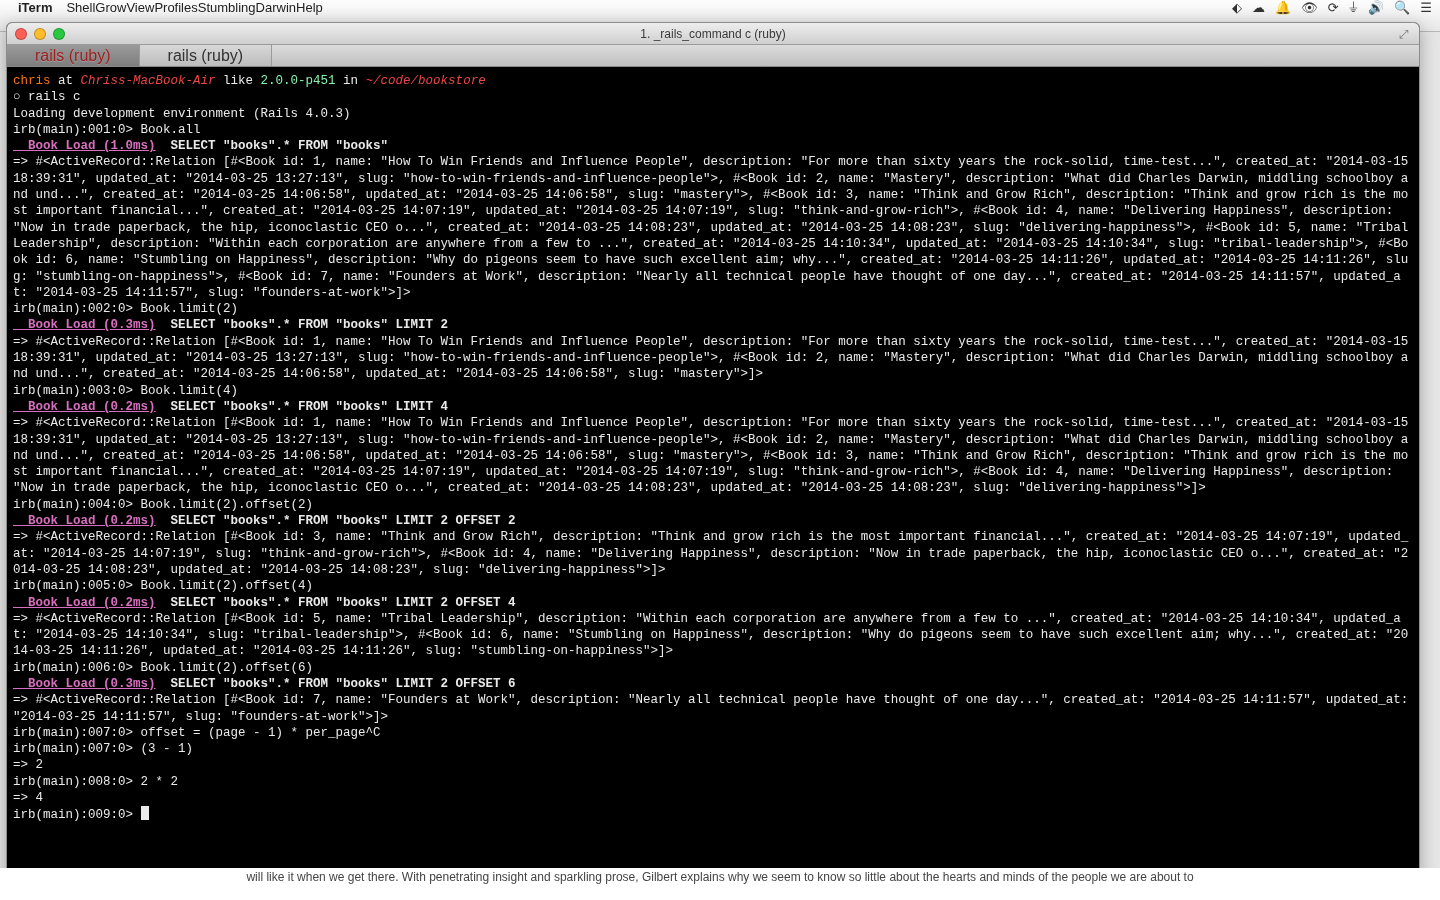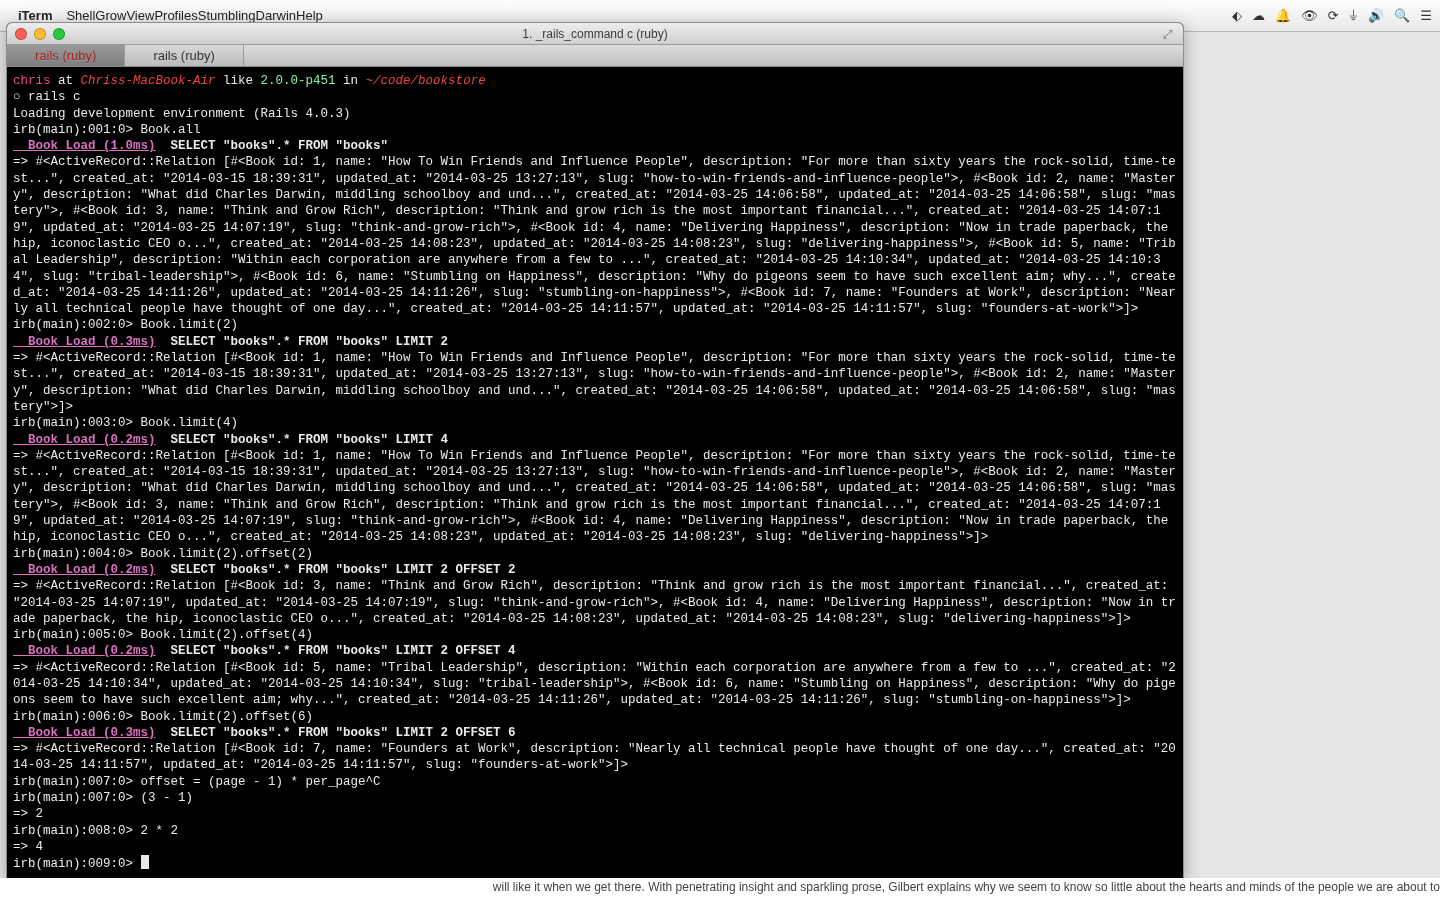--- a/index.html
+++ b/index.html
@@ -1,42 +1,42 @@
 <!DOCTYPE html>
 <html><head>
 <meta charset="utf-8">
 <style>
   * { margin: 0; padding: 0; box-sizing: border-box; }
   html, body { width: 1440px; height: 900px; overflow: hidden; font-family: -apple-system, "Helvetica Neue", Arial, sans-serif; background: #e6e6e6; }
   
-  .menubar { height: 32px; background: linear-gradient(#fdfdfd,#e8e8e8); border-bottom: 1px solid #b8b8b8; display: flex; align-items: center; font-size: 13px; color: #222; padding: 0 8px; }
+  .menubar { height: 32px; background: linear-gradient(#fdfdfd,#e8e8e8); border-bottom: 1px solid #b8b8b8; display: flex; font-size: 13px; color: #222; padding: 0 8px; }
   .menubar .apple { font-size: 14px; margin-right: 10px; }
   .menubar .appname { font-weight: 700; margin-right: 14px; }
   .menubar .mitem { cursor: default; }
   .menubar .spacer { flex: 1; }
   .menubar .ricon { margin-left: 10px; font-size: 13px; color: #333; }
   
-  .window { position: absolute; left: 6px; top: 22px; width: 1178px; height: 860px; border: 1px solid #8d8d8d; border-radius: 6px 6px 0 0; background: #000; box-shadow: 0 4px 18px rgba(0,0,0,0.3); overflow: hidden; }
+  .window { position: absolute; left: 6px; top: 22px; width: 1414px; height: 860px; border: 1px solid #8d8d8d; border-radius: 6px 6px 0 0; background: #000; box-shadow: 0 4px 18px rgba(0,0,0,0.3); overflow: hidden; }
   .titlebar { height: 22px; background: linear-gradient(#ededed,#cfcfcf); border-bottom: 1px solid #9a9a9a; display:flex; align-items:center; position:relative; }
   .traffic { display:flex; gap:7px; margin-left:8px; }
   .tl { width:12px; height:12px; border-radius:50%; border:1px solid rgba(0,0,0,.25); }
   .tl.red{background:#ff5f57;} .tl.yel{background:#ffbd2e;} .tl.grn{background:#28c940;}
   .titletext { position:absolute; left:0; right:0; text-align:center; font-size:12px; color:#3a3a3a; pointer-events:none;}
   .maxicon { position:absolute; right:6px; top:4px; width:14px; height:14px; color:#777; font-size:12px;}
   
   .tabbar { height: 22px; background: linear-gradient(#dcdcdc,#bfbfbf); border-bottom:1px solid #888; display:flex; }
-  .tab { display:flex; align-items:center; justify-content:center; font-size:13px; padding:0 28px; border-right:1px solid #9a9a9a; background:linear-gradient(#d8d8d8,#bcbcbc); color:#333; cursor:default;}
+  .tab { display:flex; align-items:center; justify-content:center; font-size:16px; padding:0 28px; border-right:1px solid #9a9a9a; background:linear-gradient(#d8d8d8,#bcbcbc); color:#333; cursor:default;}
   .tab.active { background:linear-gradient(#9a9a9a,#7e7e7e); color:#a02020; text-shadow:0 1px 0 rgba(255,255,255,.2);}
   
   .term { position:absolute; top:44px; bottom:0; left:0; right:0; background:#000; color:#eaeaea; font-family: Menlo, Monaco, "Courier New", monospace; font-size:12.5px; line-height:16.3px; padding:6px 6px; white-space:pre-wrap; word-break:break-all; overflow:hidden;}
-  .yellow{color:#ec4899;} .cyan{color:#ef4444;font-style:italic;} .green{color:#86efac;} .pink{color:#d96fbf;text-decoration:underline;} .bold{font-weight:700;}
+  .yellow{color:#f97316;} .cyan{color:#ef4444;font-style:italic;} .green{color:#86efac;} .pink{color:#d96fbf;text-decoration:underline;} .bold{font-weight:700;}
   .cursor { display:inline-block; width:8px; height:14px; background:#eaeaea; vertical-align:-2px; animation:blink 1s steps(1) infinite;}
   @keyframes blink { 50%{opacity:0;} }
   
-  .peek { position:absolute; left:0; right:0; bottom:0; height:22px; color:#444; font-size:12px; text-align:right; background:#fff; padding-top:2px; overflow:hidden;}
+  .peek { position:absolute; left:0; right:0; bottom:0; height:32px; color:#444; font-size:12px; text-align:center; background:#fff; padding-top:2px; overflow:hidden;}
 </style>
 </head>
 <body>
 
 <div class="menubar">
   <span class="apple"></span>
   <span class="appname">iTerm</span>
   <span class="mitem">Shell</span>
   <span class="mitem">Grow</span>
   <span class="mitem">View</span>

